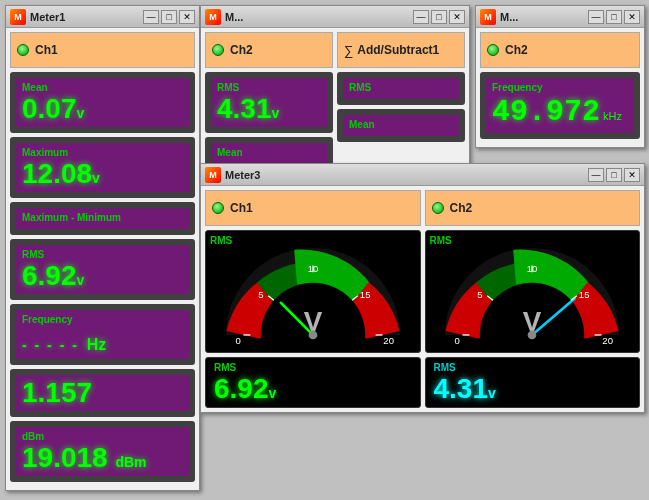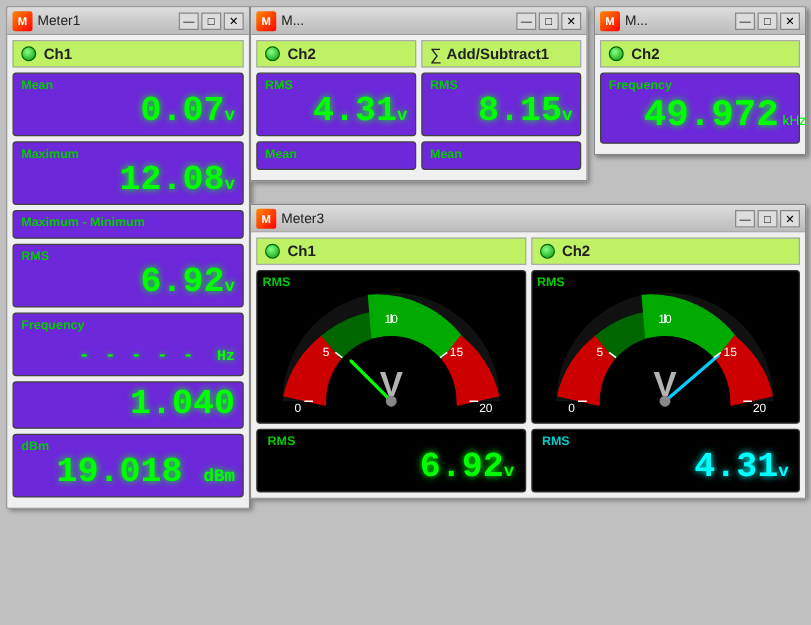--- a/index.html
+++ b/index.html
@@ -37,21 +37,21 @@
       margin-right: 4px;
       background: linear-gradient(135deg, #f80, #f00);
       border-radius: 2px;
       display: flex; align-items: center; justify-content: center;
       font-size: 9px; color: white; font-weight: bold;
     }
 
     .titlebar-title {
       flex: 1;
       font-size: 11px;
-      font-weight: normal;
+      font-weight: bold;
       color: #222;
     }
 
     .titlebar-btn {
       width: 16px;
       height: 14px;
       background: #ddd;
       border: 1px solid #888;
       font-size: 9px;
       cursor: pointer;
@@ -59,68 +59,67 @@
       margin-left: 2px;
     }
 
     .window-content {
       background: #f0f0f0;
       padding: 4px;
     }
 
     
     .channel-header {
-      background: #bef264;
+      background: #fdba74;
       border: 1px solid #aaa;
       padding: 2px 6px;
       display: flex;
       align-items: center;
       margin-bottom: 4px;
-      height: 22px;
+      height: 36px;
     }
 
     .channel-led {
       width: 12px;
       height: 12px;
       border-radius: 50%;
       background: radial-gradient(circle at 40% 35%, #8f8, #090);
       border: 1px solid #060;
       margin-right: 6px;
     }
 
     .channel-name {
       font-size: 12px;
       font-weight: bold;
       color: #222;
     }
 
     
     .meter-box {
-      background: #6d28d9;
-      border: 1px solid #404040;
+      background: #701a75;
+      border: 6px solid #404040;
       border-radius: 3px;
       padding: 4px 6px;
       margin-bottom: 4px;
     }
 
     .meter-label {
       color: #0c0;
       font-size: 10px;
       font-weight: bold;
       margin-bottom: 2px;
     }
 
     .meter-value {
       color: #0f0;
-      font-family: Liberation Mono, monospace;
+      font-family: Liberation Sans, sans-serif;
       font-size: 28px;
       font-weight: bold;
       line-height: 1;
       text-shadow: 0 0 6px #0f0;
-      text-align: right;
     }
 
     .meter-value.medium {
       font-size: 22px;
     }
 
     .meter-dashed {
       color: #0f0;
       font-size: 14px;
       letter-spacing: 2px;
@@ -267,25 +266,25 @@
       <div class="meter-label">Maximum - Minimum</div>
     </div>
 
     <div class="meter-box">
       <div class="meter-label">RMS</div>
       <div class="meter-value">6.92<span class="unit-small">v</span></div>
     </div>
 
     <div class="meter-box">
       <div class="meter-label">Frequency</div>
-      <div class="meter-value"><span class="meter-dashed">- - - - -</span> <span class="unit-small" style="font-size:12px;">Hz</span></div>
-    </div>
-
-    <div class="meter-box">
-      <div class="meter-value">1.040</div>
+      <div class="meter-value"><span class="meter-dashed">- - - - -</span> <span class="unit-small" style="font-size:16px;">Hz</span></div>
+    </div>
+
+    <div class="meter-box">
+      <div class="meter-value">1.157</div>
     </div>
 
     <div class="meter-box">
       <div class="meter-label">dBm</div>
       <div class="meter-value">19.018 <span class="unit-small" style="font-size:14px;">dBm</span></div>
     </div>
   </div>
 </div>
 
 <div class="window" id="meter2">
@@ -315,21 +314,20 @@
 
       <div>
         <div class="channel-header">
           <div class="add-subtract-header">
             <span class="sigma-icon">∑</span>
             <span class="channel-name">Add/Subtract1</span>
           </div>
         </div>
         <div class="meter-box">
           <div class="meter-label">RMS</div>
-          <div class="meter-value">8.15<span class="unit-small">v</span></div>
         </div>
         <div class="meter-box">
           <div class="meter-label">Mean</div>
         </div>
       </div>
     </div>
   </div>
 </div>
 
 <div class="window" id="meter2b">
@@ -340,21 +338,21 @@
     <div class="titlebar-btn">□</div>
     <div class="titlebar-btn">✕</div>
   </div>
   <div class="window-content">
     <div class="channel-header">
       <div class="channel-led"></div>
       <span class="channel-name">Ch2</span>
     </div>
     <div class="meter-box">
       <div class="meter-label">Frequency</div>
-      <div style="display:flex; align-items:baseline;margin-left:28px;">
+      <div style="display:flex; align-items:baseline;">
         <div class="freq-value">49.972</div>
         <span style="color:#0f0; font-size:11px; margin-left:3px;">kHz</span>
       </div>
     </div>
   </div>
 </div>
 
 <div class="window" id="meter3">
   <div class="titlebar">
     <div class="titlebar-icon">M</div>

